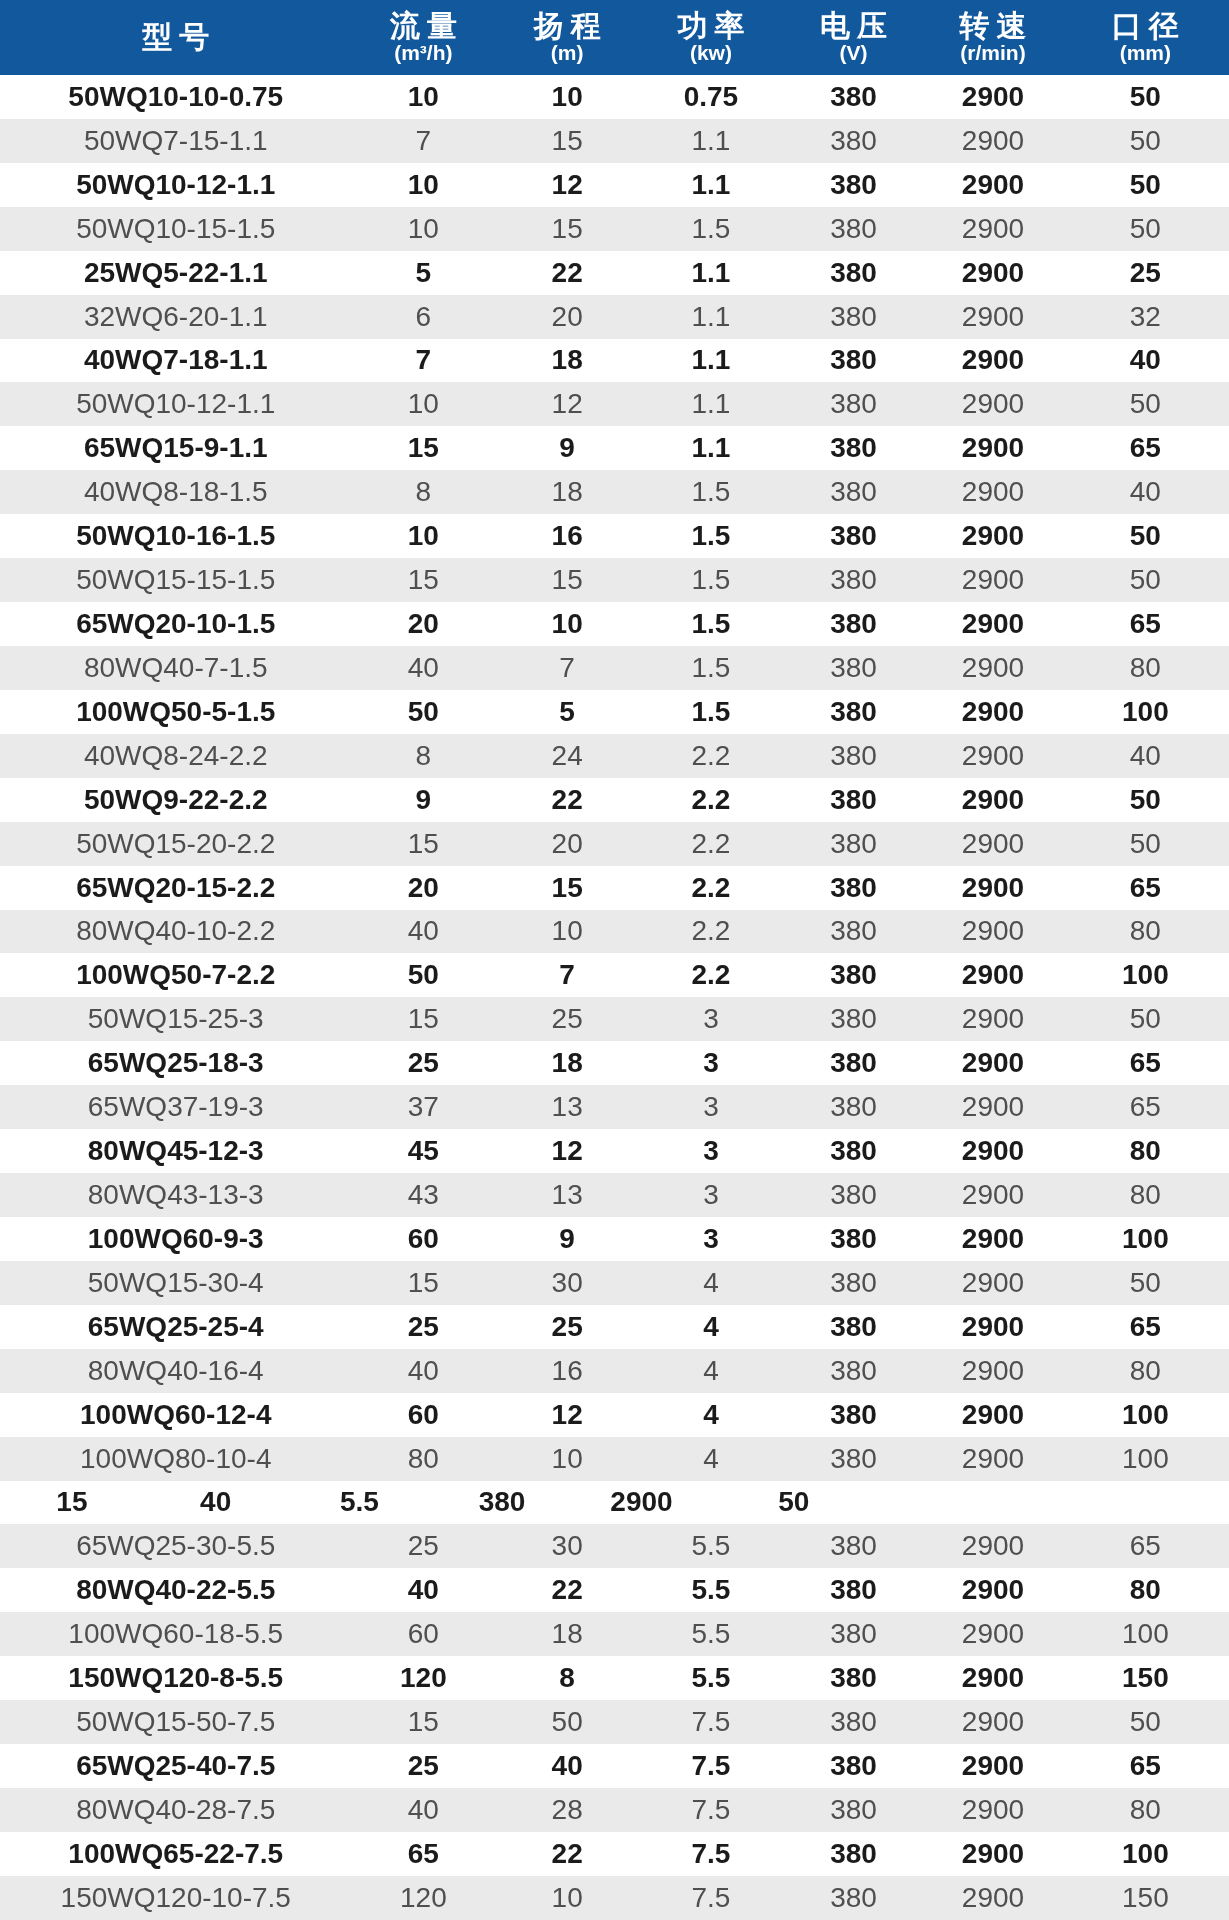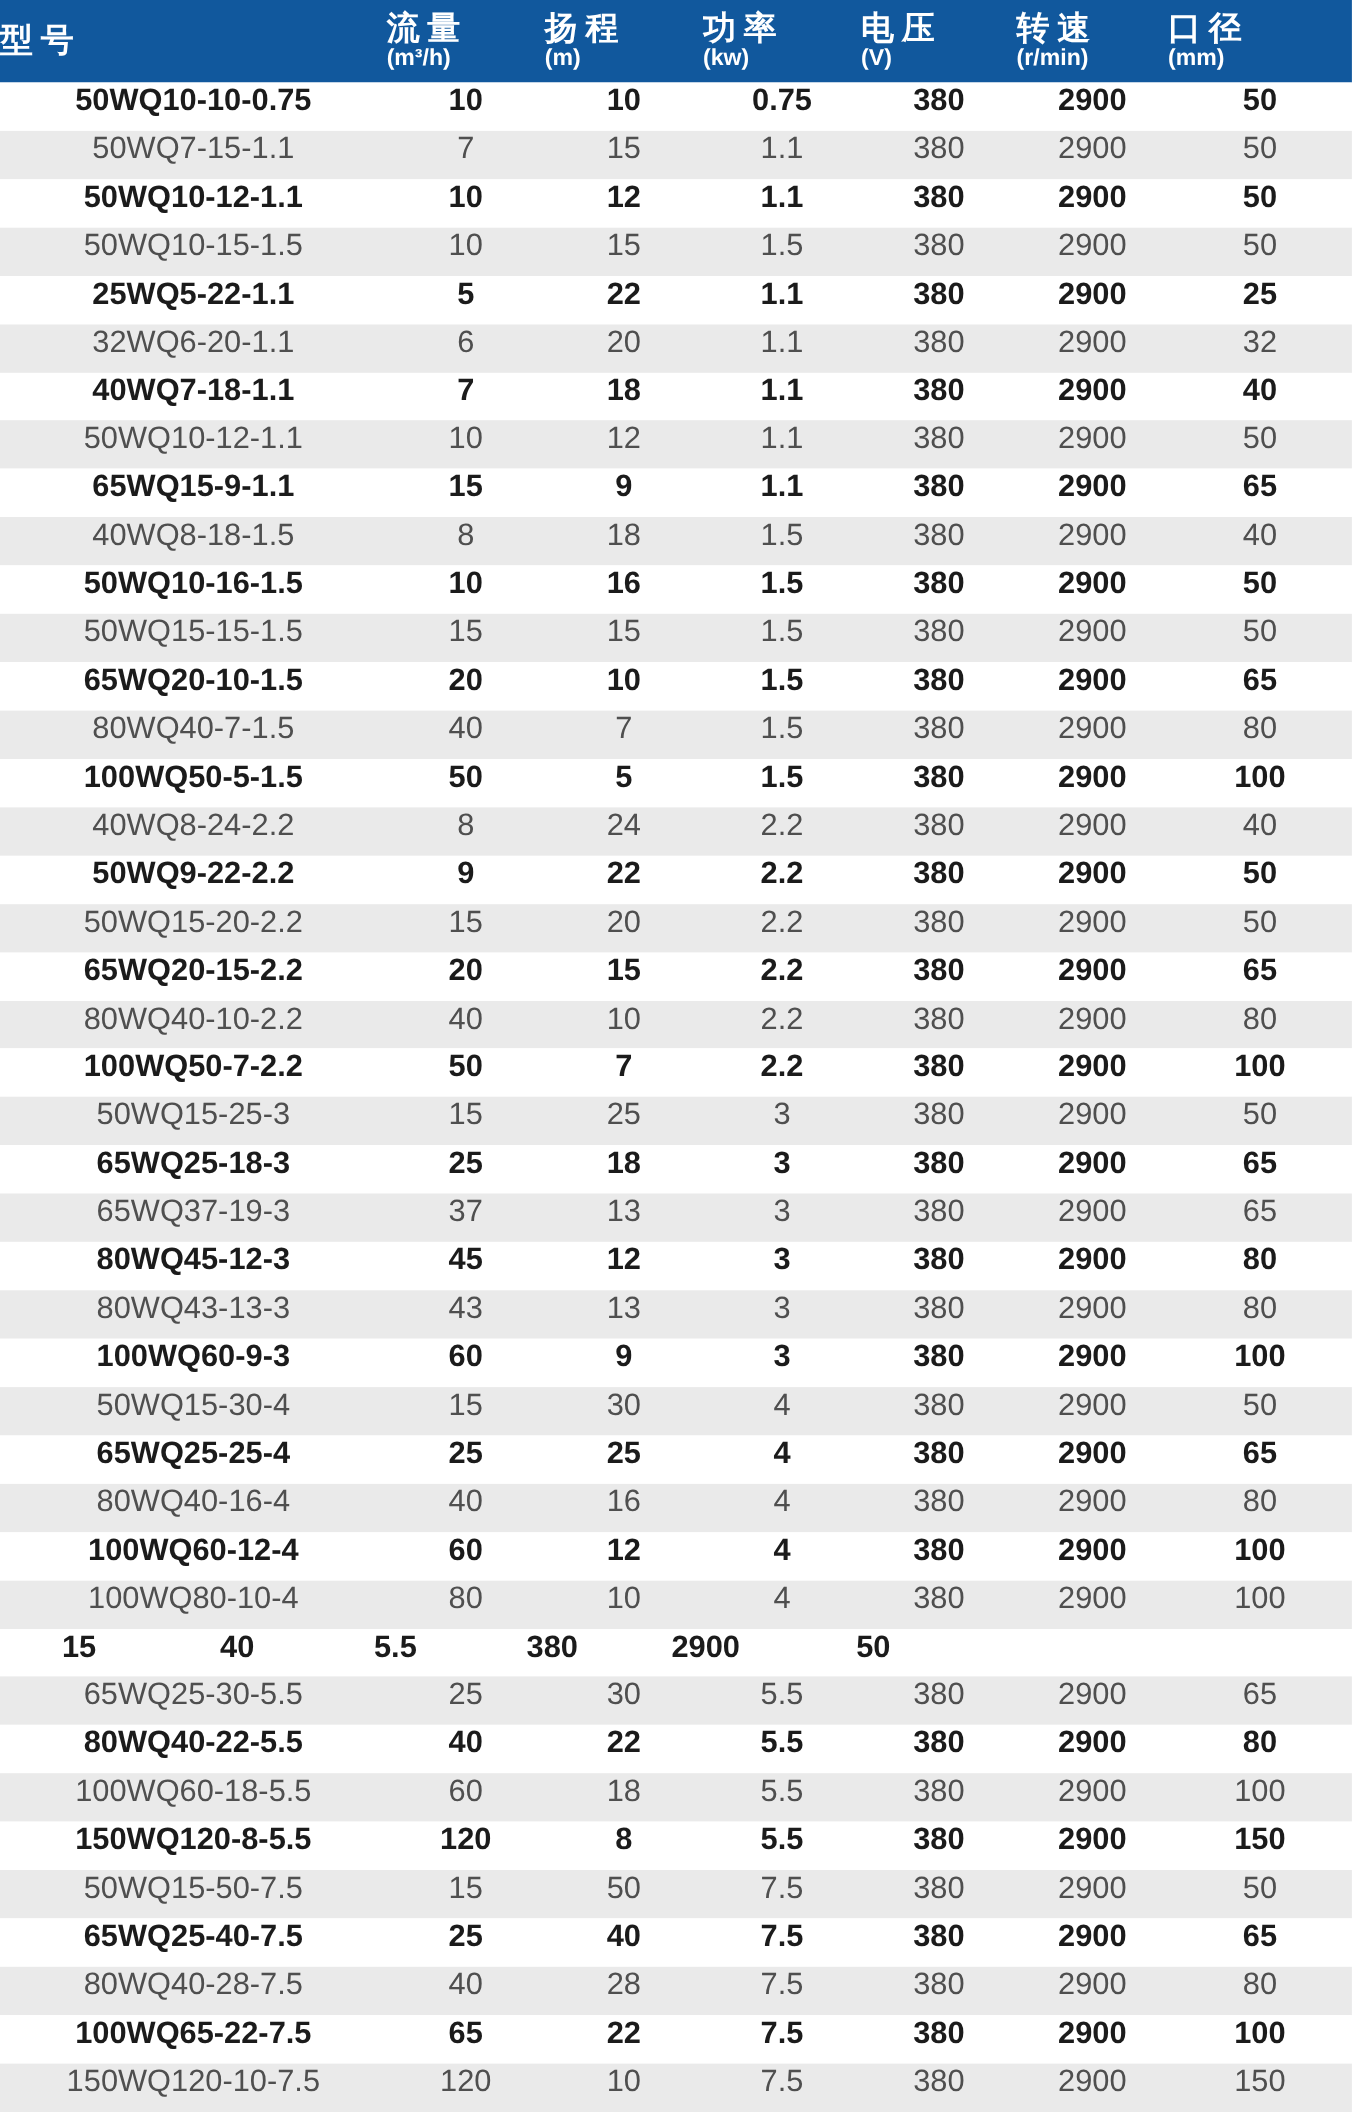--- a/index.html
+++ b/index.html
@@ -23,21 +23,21 @@
   .thead {
     flex: 0 0 75px;
     height: 75px;
     background: var(--header-bg, #11589d);
     color: var(--header-text, #ffffff);
     display: flex;
   }
   .th {
     display: flex;
     flex-direction: column;
-    align-items: flex-start;
+    align-items: center;
     justify-content: center;
     line-height: 1.08;
   }
   .th-label {
     font-size: 30px;
     font-weight: 700;
     letter-spacing: 7px;
     margin-right: -7px;
     white-space: nowrap;
   }
@@ -49,21 +49,21 @@
   }
   
   .tbody {
     flex: 1 1 auto;
     display: flex;
     flex-direction: column;
   }
   .tr {
     flex: 1 1 0;
     display: flex;
-    align-items: flex-start;
+    align-items: center;
   }
   .tr:nth-child(odd) {
     background: var(--row-bg, #ffffff);
   }
   .tr:nth-child(even) {
     background: var(--row-alt-bg, #eaeaea);
   }
   .td {
     display: flex;
     align-items: center;

